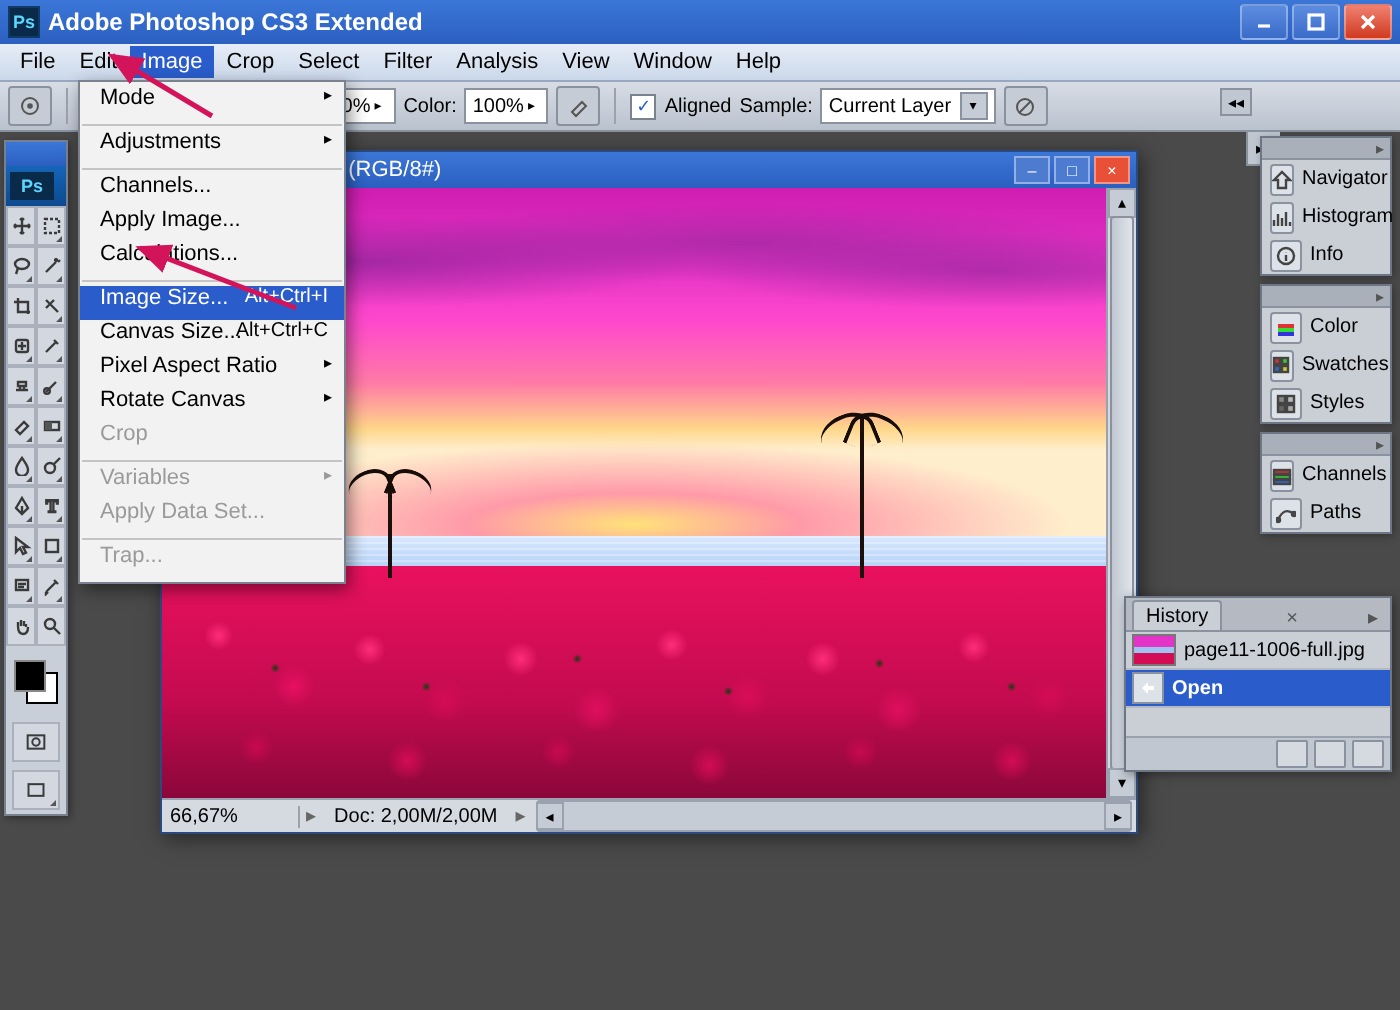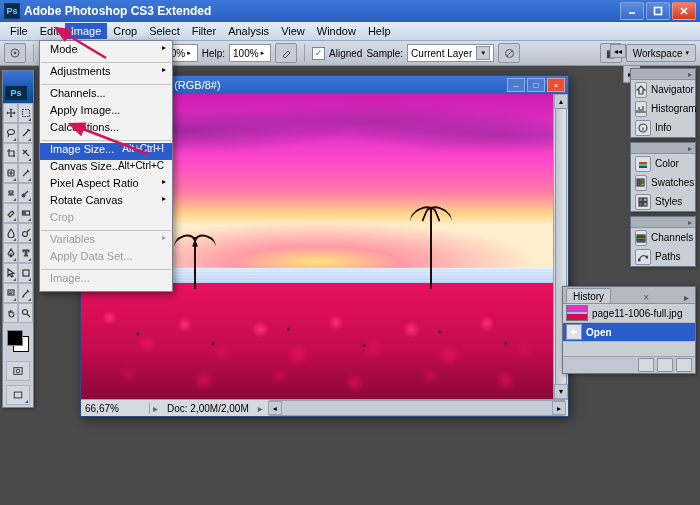--- a/index.html
+++ b/index.html
@@ -121,21 +121,21 @@
 .tabstrip{position:absolute;right:60px;top:65px;width:16px;background:#c1c7d0;border:1px solid #8a92a0;border-right:none;height:16px;display:flex;align-items:center;justify-content:center;font-size:8px}
 
 .panelstack{position:absolute;right:4px;width:66px}
 .panel{background:#cacfd6;border:1px solid #6c7684;margin-bottom:4px;box-shadow:1px 1px 4px rgba(0,0,0,.3)}
 .panel .phead{height:10px;background:#aab0ba;border-bottom:1px solid #8a92a0;display:flex;justify-content:flex-end;align-items:center}
 .panel .phead .dots{width:10px;font-size:8px;color:#555;text-align:center}
 .panel .prow{height:19px;display:flex;align-items:center;padding:0 4px;gap:4px;font-size:10px}
 .panel .prow .picon{width:14px;height:14px;background:#dde2e8;border:1px solid #8a92a0;border-radius:2px;display:flex;align-items:center;justify-content:center}
 .panel .prow .picon svg{width:10px;height:10px;stroke:#444;fill:none;stroke-width:1.2}
 
-.history{position:absolute;right:4px;top:286px;width:132px;background:#cacfd6;border:1px solid #6c7684;box-shadow:1px 1px 5px rgba(0,0,0,.4)}
+.history{position:absolute;right:4px;top:298px;width:132px;background:#cacfd6;border:1px solid #6c7684;box-shadow:1px 1px 5px rgba(0,0,0,.4)}
 .history .tabrow{height:16px;background:#b5bac2;border-bottom:1px solid #8a92a0;display:flex;align-items:flex-end;padding:0 3px}
 .history .tab{background:#cacfd6;height:14px;padding:0 6px;border:1px solid #8a92a0;border-bottom:none;border-radius:2px 2px 0 0;font-size:10px;display:flex;align-items:center}
 .history .tabrow .x{margin-left:auto;font-size:10px;color:#555;padding:0 3px}
 .history .hrow{height:18px;display:flex;align-items:center;padding:0 3px;gap:4px;font-size:10px;border-bottom:1px solid #b5bac2}
 .history .hrow.sel{background:#2a5dcb;color:#fff}
 .history .thumb{width:20px;height:14px;background:linear-gradient(#e433c7 0 40%,#9dc3f0 40% 60%,#d40c55 60% 100%);border:1px solid #777}
 .history .hstep{width:14px;height:14px;background:#dde2e8;border:1px solid #8a92a0;display:flex;align-items:center;justify-content:center}
 .history .hfoot{height:16px;background:#c1c7d0;border-top:1px solid #9aa2b0;display:flex;align-items:center;justify-content:flex-end;gap:3px;padding:0 3px}
 .history .hfoot .hi{width:14px;height:12px;background:#d5d9e0;border:1px solid #8a92a0;border-radius:1px}
 
@@ -193,21 +193,21 @@
       </svg>
     </div>
   <div class="sep"></div>
   <div class="ico">▾</div>
   <div class="sep"></div>
   <span>Opacity:</span>
   <div class="field">
       <span>100%</span>
       <span class="arrow">▸</span>
     </div>
-  <span>Help:</span>
+  <span>Color:</span>
   <div class="field">
       <span>100%</span>
       <span class="arrow">▸</span>
     </div>
   <div class="ico">
       <svg width="11" height="11" viewBox="0 0 11 11" fill="none" stroke="#555">
         <path d="M2 8 L7 3 L9 5 L4 10Z"></path>
       </svg>
     </div>
   <div class="sep"></div>
@@ -217,27 +217,20 @@
   <div class="dd">
       <span>Current Layer</span>
       <span class="ddarrow">▾</span>
     </div>
   <div class="ico">
       <svg width="11" height="11" viewBox="0 0 11 11" fill="none" stroke="#555">
         <circle cx="5.5" cy="5.5" r="4"></circle>
         <line x1="2.5" y1="8.5" x2="8.5" y2="2.5"></line>
       </svg>
     </div>
-  <div class="right">
-    <div class="ico">▦</div>
-    <div class="workspace-btn">
-        <span>Workspace</span>
-        <span style="font-size:7px">▾</span>
-      </div>
-  </div>
 </div>
 
 <div class="toggle-btn">◂◂</div>
 
 <div class="toolbox">
   <div class="tbhead"></div>
   <div class="tbhead-ps">
       <div class="ps">Ps</div>
     </div>
   <div class="toolrow">
@@ -503,21 +496,21 @@
   <div class="msep"></div>
   <div class="mi dis">
       <span>Variables</span>
       <span class="arrow">▸</span>
     </div>
   <div class="mi dis">
       <span>Apply Data Set...</span>
     </div>
   <div class="msep"></div>
   <div class="mi dis">
-      <span>Image...</span>
+      <span>Trap...</span>
     </div>
 </div>
 
 <svg class="anno-arrow" style="left:48px;top:22px" width="80" height="60">
   <defs>
       <marker id="ah1" markerWidth="8" markerHeight="8" refX="6" refY="3" orient="auto">
         <path d="M0 0 L7 3 L0 6 Z" fill="#d4145a"></path>
       </marker>
     </defs>
   <line x1="58" y1="36" x2="8" y2="6" stroke="#d4145a" stroke-width="2.5" marker-end="url(#ah1)"></line>

